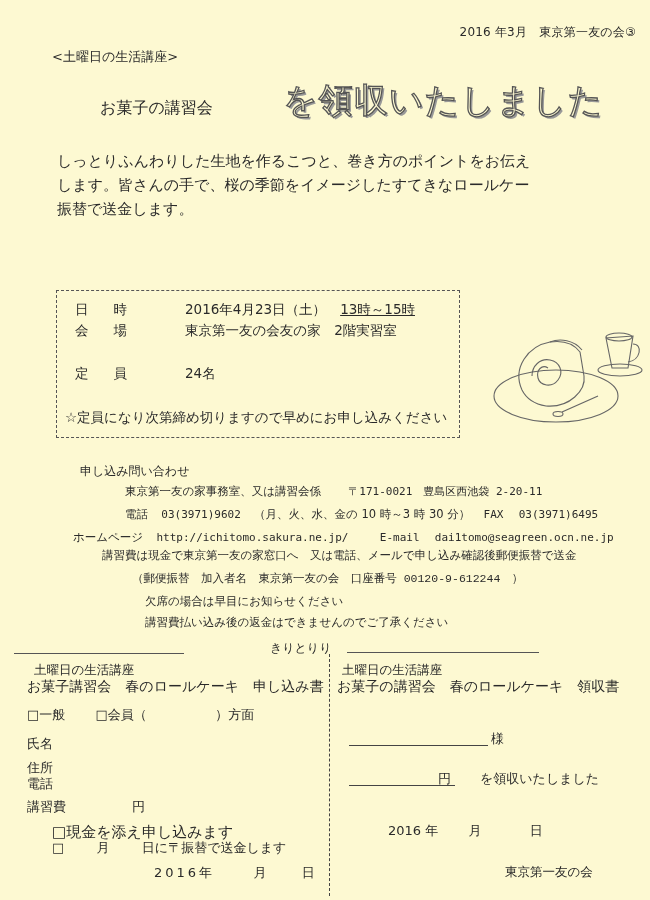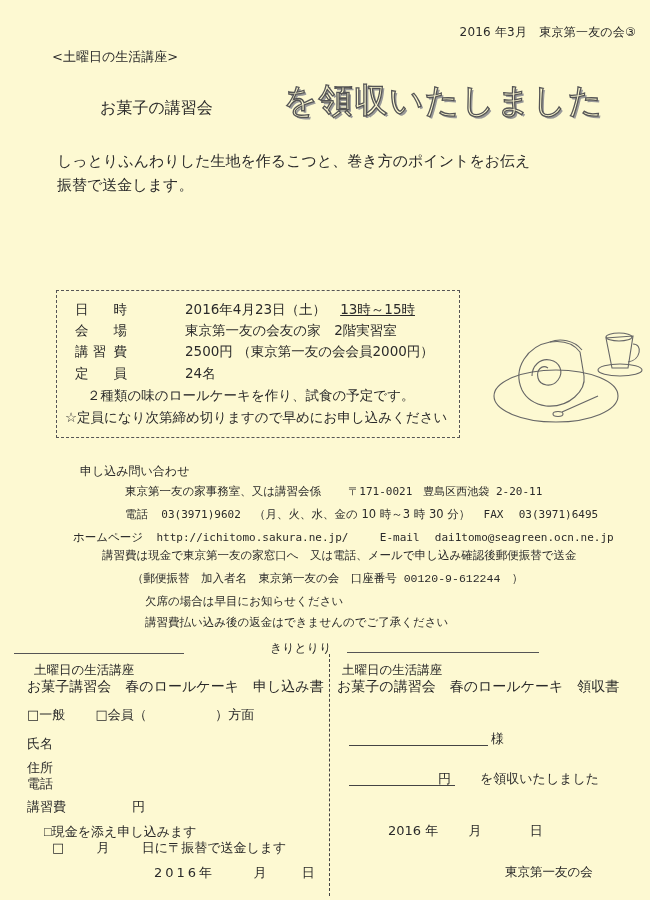--- a/index.html
+++ b/index.html
@@ -67,21 +67,21 @@
     .cut-vert { position: absolute; top: 654px; left: 329px; height: 242px; border-left: 1.2px dashed #444; }
 
     
     .f-series { top: 662px; left: 34px; font-size: 12.5px; }
     .f-title { top: 678px; left: 27px; font-size: 14px; }
     .f-type { top: 706px; left: 27px; font-size: 13px; }
     .f-name { top: 735px; left: 27px; font-size: 13px; }
     .f-addr { top: 760px; left: 27px; font-size: 13px; line-height: 16px; }
     .f-fee { top: 798px; left: 27px; font-size: 13px; }
     .f-fee-unit { top: 798px; left: 132px; font-size: 13px; }
-    .f-opt1 { top: 823px; left: 44px; font-size: 13px; font-family: Liberation Mono, monospace; }
+    .f-opt1 { top: 823px; left: 52px; font-size: 15px; }
     .f-opt2 { top: 839px; left: 52px; font-size: 13px; }
     .f-date { top: 864px; left: 154px; font-size: 13px; letter-spacing: 3px; }
 
     
     .r-series { top: 662px; left: 342px; font-size: 12.5px; }
     .r-title { top: 678px; left: 337px; font-size: 14px; }
     .r-name-line { position: absolute; top: 745px; left: 349px; width: 139px; border-bottom: 1px solid #444; }
     .r-name-suffix { top: 730px; left: 491px; font-size: 13px; }
     .r-amt-line { position: absolute; top: 785px; left: 349px; width: 106px; border-bottom: 1px solid #444; }
     .r-amt-unit { top: 770px; left: 438px; font-size: 13px; }
@@ -94,54 +94,47 @@
 </head>
 <body>
 
 <div class="abs hdr-right">2016 年3月　東京第一友の会③</div>
 <div class="abs series-label">&lt;土曜日の生活講座&gt;</div>
 <div class="abs subtitle">お菓子の講習会</div>
 <div class="abs main-title">を領収いたしました</div>
 
 <div class="abs intro">
   <div>しっとりふんわりした生地を作るこつと、巻き方のポイントをお伝え</div>
+  <div>します。皆さんの手で、桜の季節をイメージしたすてきなロールケー</div>
   <div>振替で送金します。</div>
 </div>
 
 <div class="info-box">
   <div class="info-row" style="top:10px;">
     <div class="info-label-wrap"><span class="info-label-inner">
           <span>日</span>
           <span>時</span>
         </span></div>
     <span class="info-value">2016年4月23日（土）</span>
     <span class="underline">13時～15時</span>
   </div>
   <div class="info-row" style="top:31px;">
     <div class="info-label-wrap"><span class="info-label-inner">
           <span>会</span>
           <span>場</span>
         </span></div>
     <span class="info-value">東京第一友の会友の家　2階実習室</span>
   </div>
-  <div class="info-row" style="top:52px;">
-    <div class="info-label-wrap"><span class="info-label-inner">
-          <span>講 習</span>
-          <span>費</span>
-        </span></div>
-    <span class="info-value">2500円 （東京第一友の会会員2000円）</span>
-  </div>
   <div class="info-row" style="top:74px;">
     <div class="info-label-wrap"><span class="info-label-inner">
           <span>定</span>
           <span>員</span>
         </span></div>
     <span class="info-value">24名</span>
   </div>
-  <div class="info-note" style="top:96px; left:30px;">２種類の味のロールケーキを作り、試食の予定です。</div>
   <div class="info-note" style="top:118px; left:8px;">☆定員になり次第締め切りますので早めにお申し込みください</div>
 </div>
 
 <div class="illust">
   <svg width="170" height="110" viewBox="0 0 170 110" fill="none" stroke="#666" stroke-width="1.1">
 
     <ellipse cx="78" cy="78" rx="62" ry="26"></ellipse>
 
     <path d="M44 72 C 34 50, 50 28, 72 24 C 86 22, 96 26, 102 34 L 106 58 C 108 72, 92 90, 68 88 C 56 86, 48 80, 44 72 Z"></path>
     <path d="M72 24 C 82 20, 96 22, 104 32"></path>

